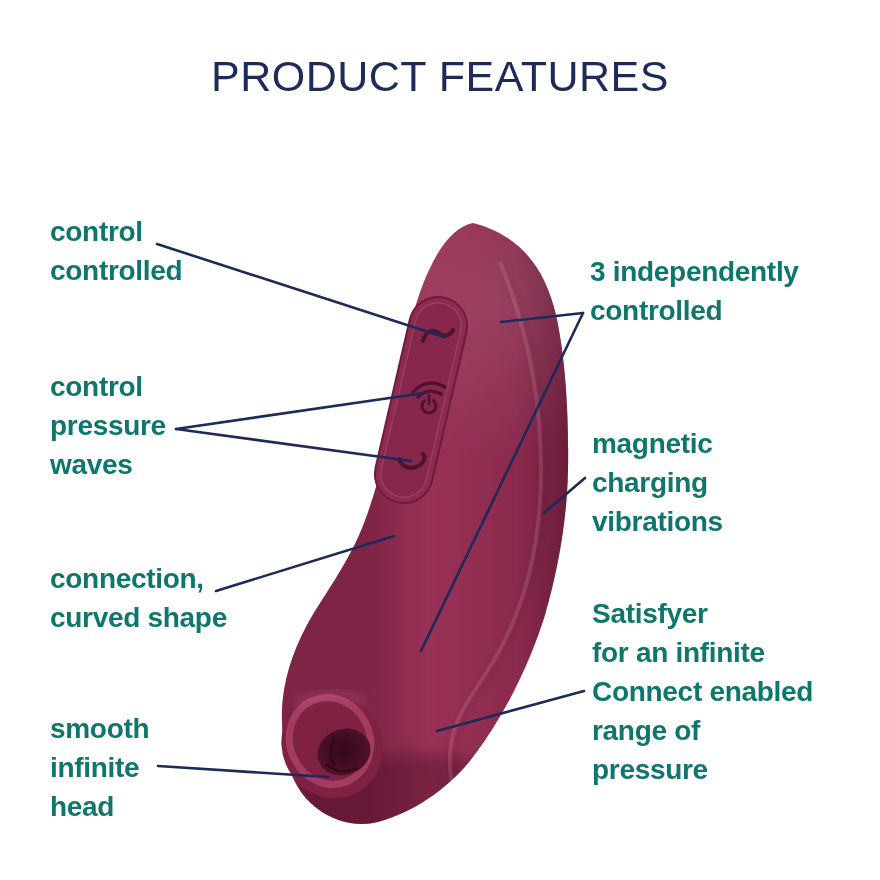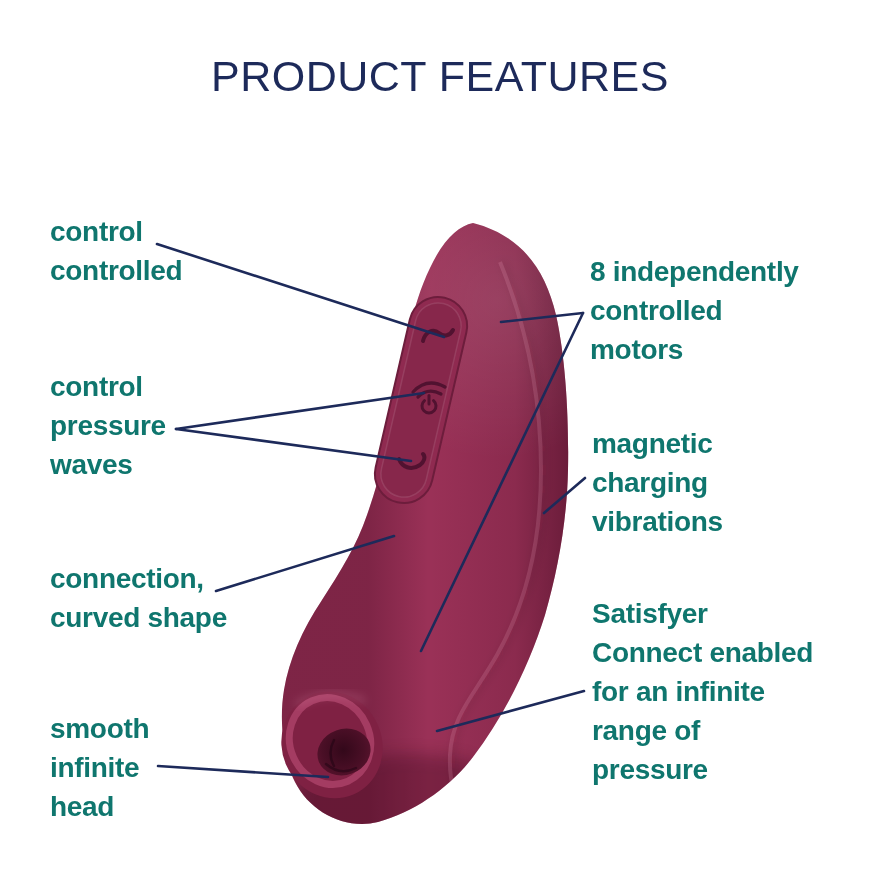--- a/index.html
+++ b/index.html
@@ -133,32 +133,31 @@
     <span>curved shape</span>
   </div>
 
   <div class="label" style="left:50px;top:709px">
     <span>smooth</span>
     <span>infinite</span>
     <span>head</span>
   </div>
 
   <div class="label" style="left:590px;top:252px">
-    <span>8 independently</span>
+    <span>3 independently</span>
     <span>controlled</span>
-    <span>motors</span>
   </div>
 
   <div class="label" style="left:592px;top:424px">
     <span>magnetic</span>
     <span>charging</span>
     <span>vibrations</span>
   </div>
 
   <div class="label" style="left:592px;top:594px">
     <span>Satisfyer</span>
+    <span>for an infinite</span>
     <span>Connect enabled</span>
-    <span>for an infinite</span>
     <span>range of</span>
     <span>pressure</span>
   </div>
 
 </div>
 
 </body></html>

